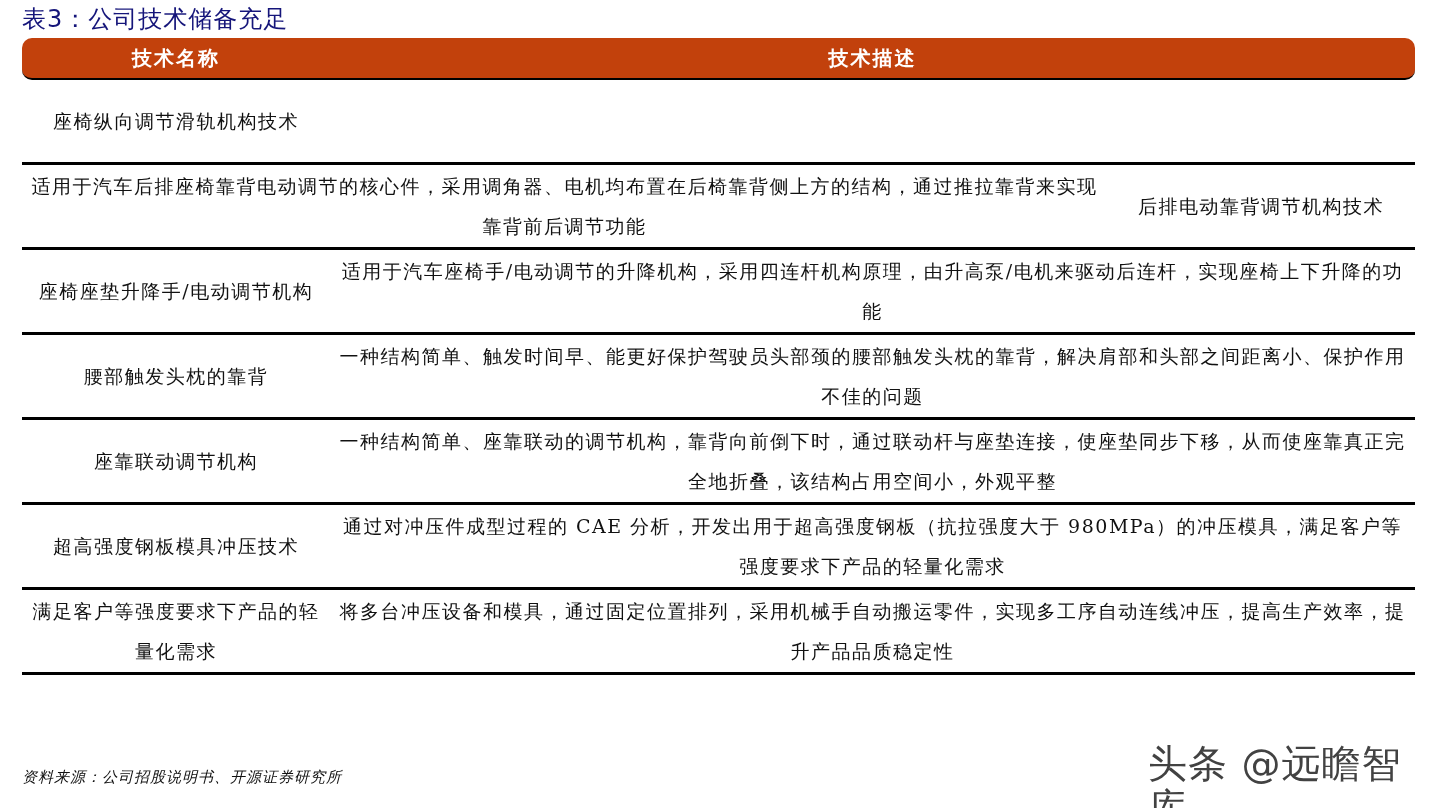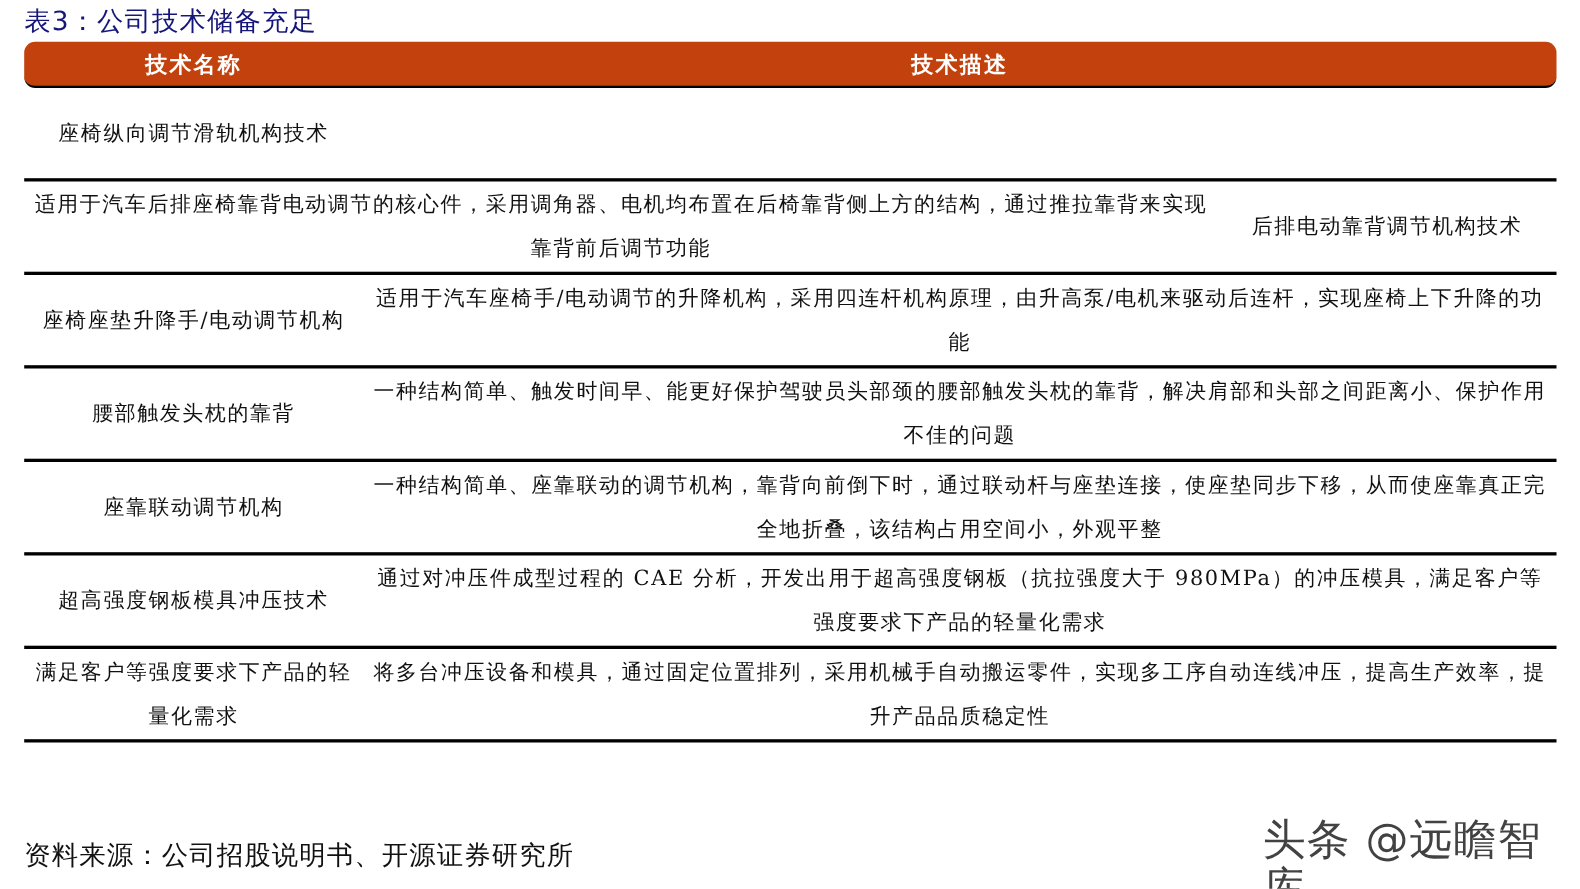--- a/index.html
+++ b/index.html
@@ -67,23 +67,24 @@
       line-height: 40px;
       letter-spacing: 1.5px;
       padding: 0 6px;
       box-sizing: border-box;
     }
     .cell span { display: block; }
     .source {
       position: absolute;
       left: 22px;
       top: 760px;
-      font-size: 24px;
+      font-size: 15px;
       line-height: 34px;
       letter-spacing: 1px;
+      font-style: italic;
     }
     .watermark {
       position: absolute;
       left: 1148px;
       top: 742px;
       font-size: 39px;
       line-height: 44px;
       color: #222222;
       font-family: "DejaVu Sans", "Liberation Sans", sans-serif;
       opacity: 0.85;

